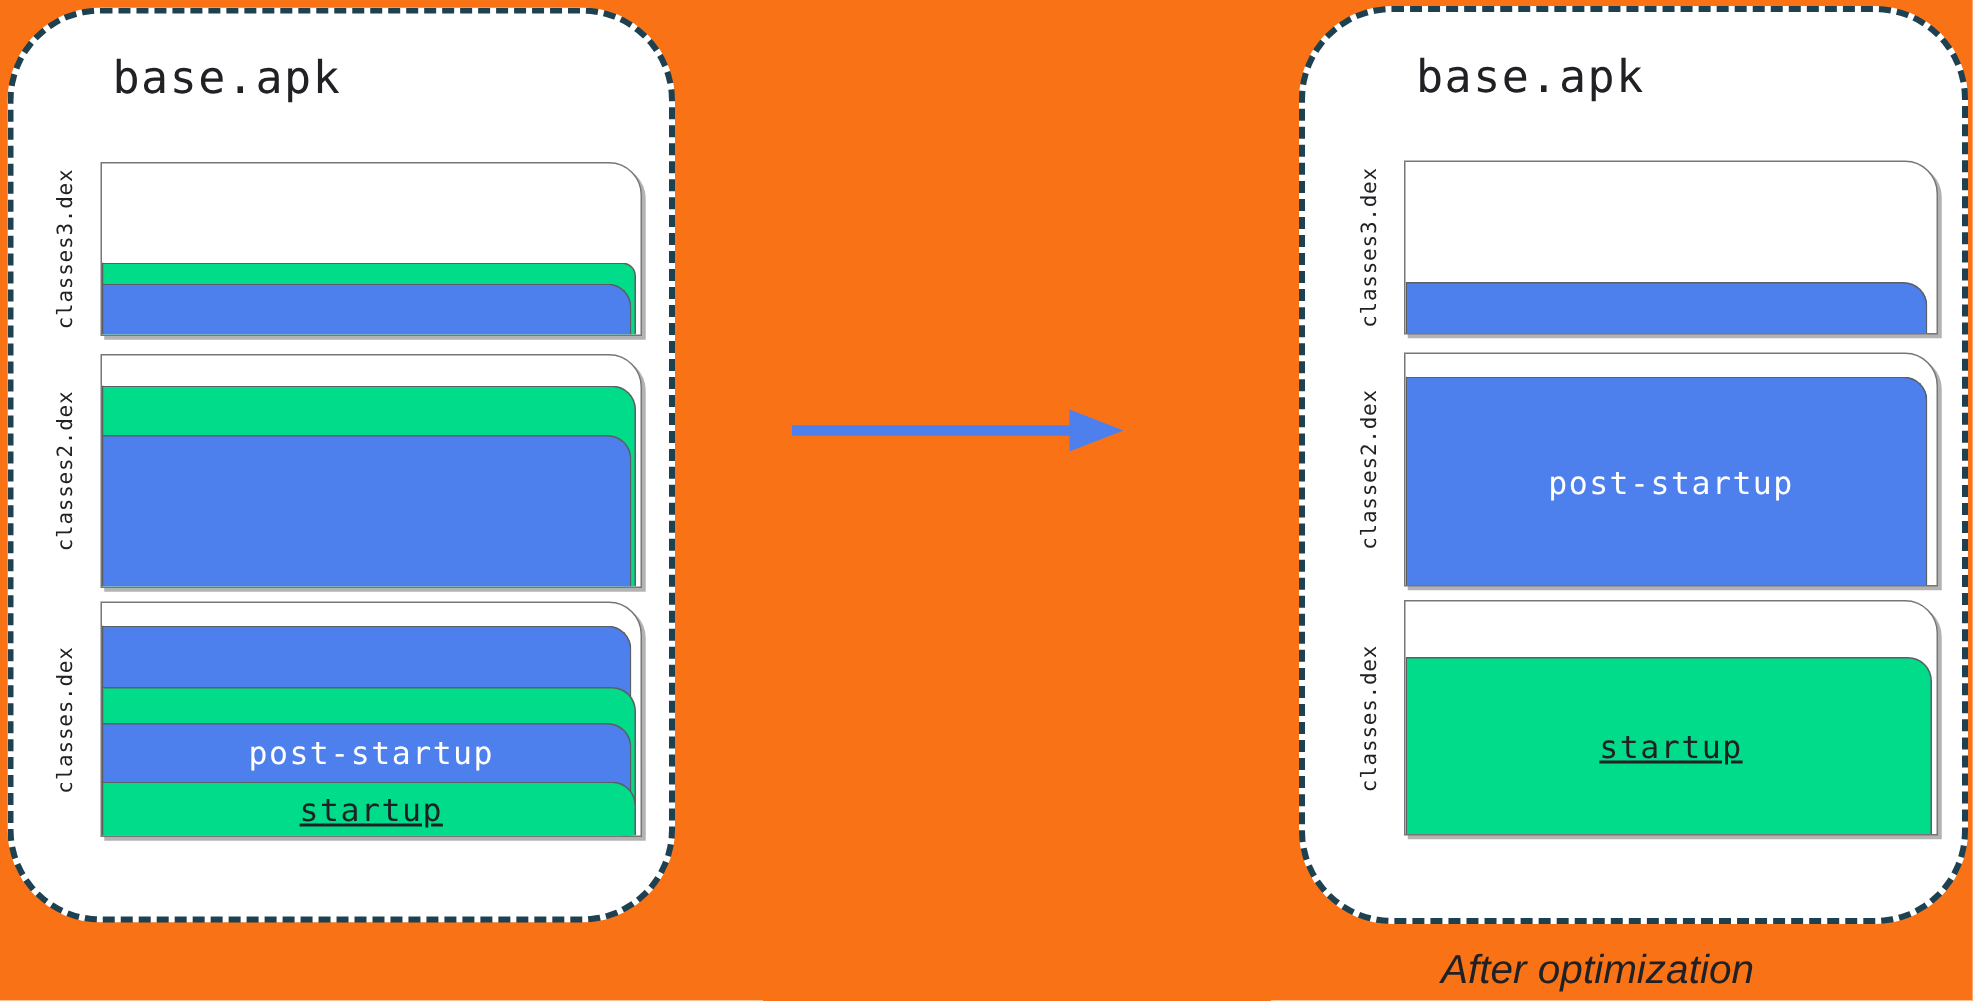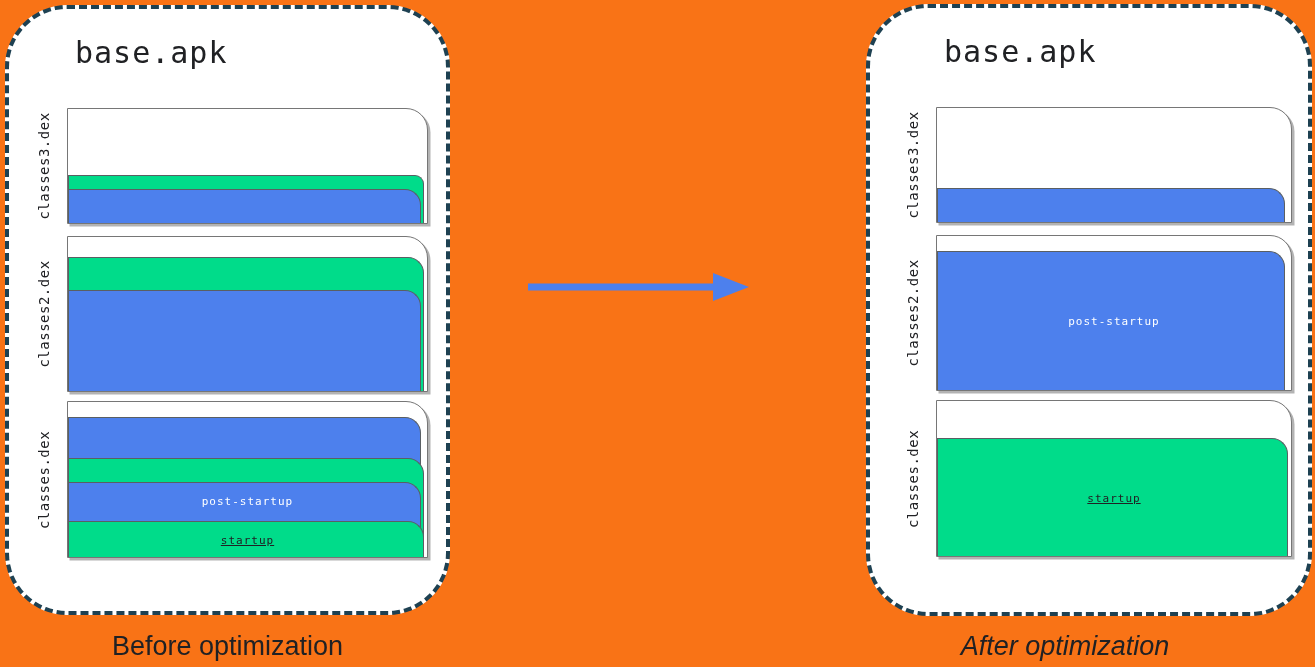--- a/index.html
+++ b/index.html
@@ -31,21 +31,21 @@
     box-sizing:border-box;overflow:hidden;box-shadow:2.5px 2.5px 0 var(--shadow,#b3b3b3);
   }
   .layer{
     position:absolute;left:0;bottom:0;box-sizing:border-box;
     border:1.4px solid var(--layer-border,#5a5f63);border-bottom:none;
   }
   .layer.blue{background:var(--blue,#4d80ed);}
   .layer.green{background:var(--green,#00dc8a);}
   .seg-label{
     position:absolute;left:0;right:0;display:flex;align-items:center;justify-content:center;
-    font-size:11px;letter-spacing:1px;font-family:"DejaVu Sans Mono",monospace;
+    font-size:21px;letter-spacing:1px;font-family:"DejaVu Sans Mono",monospace;
     pointer-events:none;white-space:nowrap;
   }
   .seg-label.on-blue{color:var(--text-on-blue,#ffffff);}
   .seg-label.on-green{color:var(--text-dark,#202124);text-decoration:underline;}
   .caption{
     position:absolute;top:631px;text-align:center;font-size:27px;
     font-family:"Liberation Sans","DejaVu Sans",sans-serif;color:var(--text-dark,#202124);
   }
   .caption-before{left:5px;width:445px;}
   .caption-after{left:842px;width:446px;font-style:italic;}
@@ -111,16 +111,15 @@
         <div class="file-row" style="left: 66px; top: 392px; width: 356px; height: 157px;">
           <div class="dex-label" style="left: -23px; top: 78.5px;">classes.dex</div>
           <div class="page">
             <div class="layer green" style="top: 37px; right: 3px; border-top-right-radius: 16px;"></div>
             <div class="seg-label on-green" style="top: 37px; height: 120px;">startup</div>
           </div>
         </div>
       </div>
   </div>
 
-  <div class="caption caption-before">Before optimization</div>
   <div class="caption caption-after">After optimization</div>
 
 </div>
 
 </body></html>

